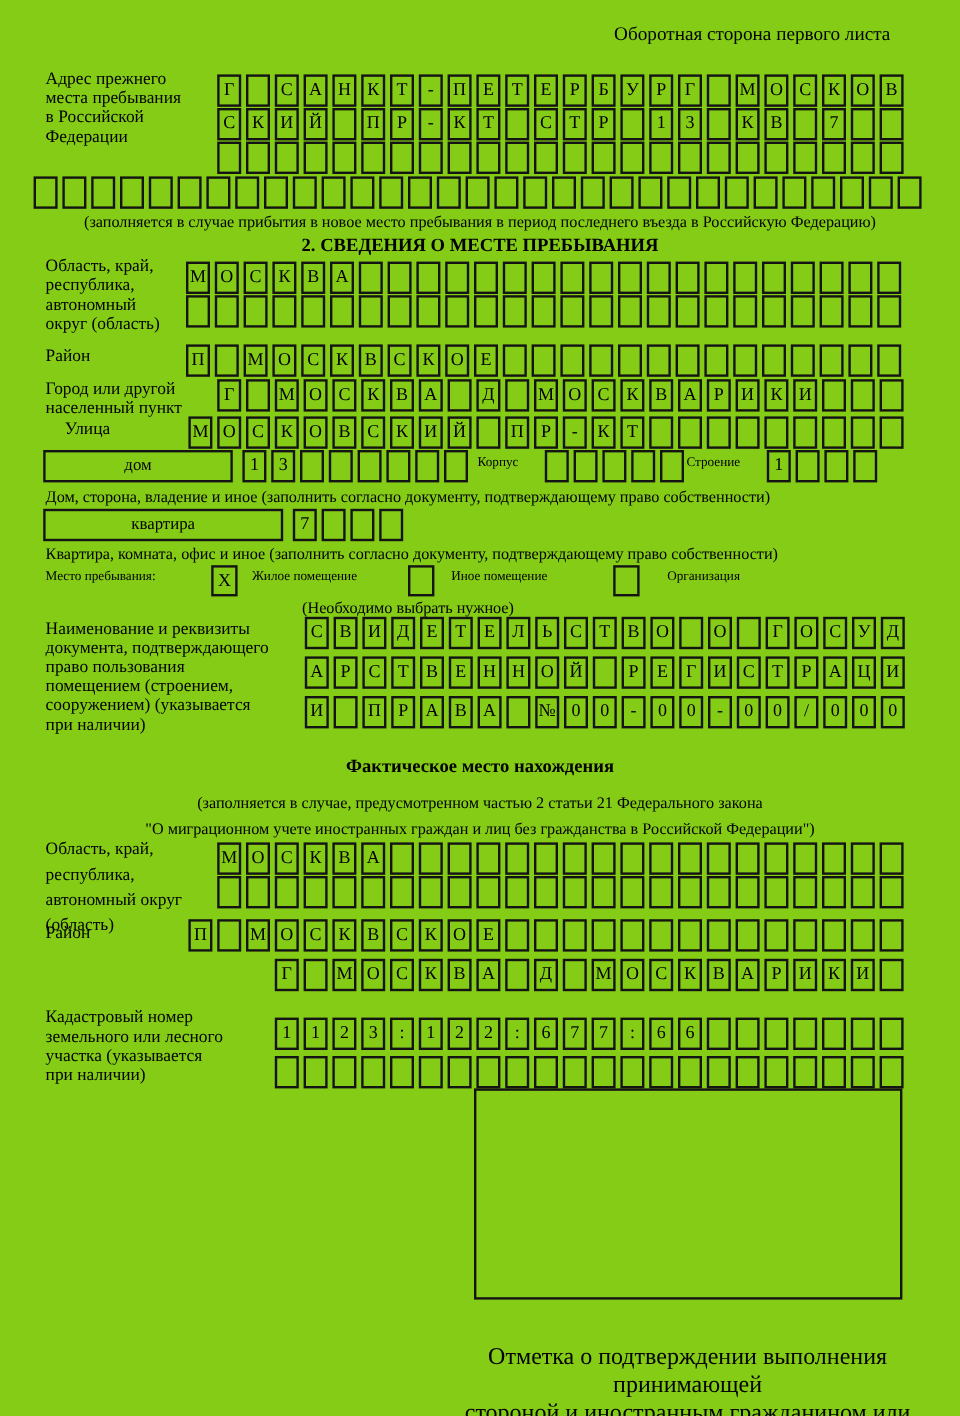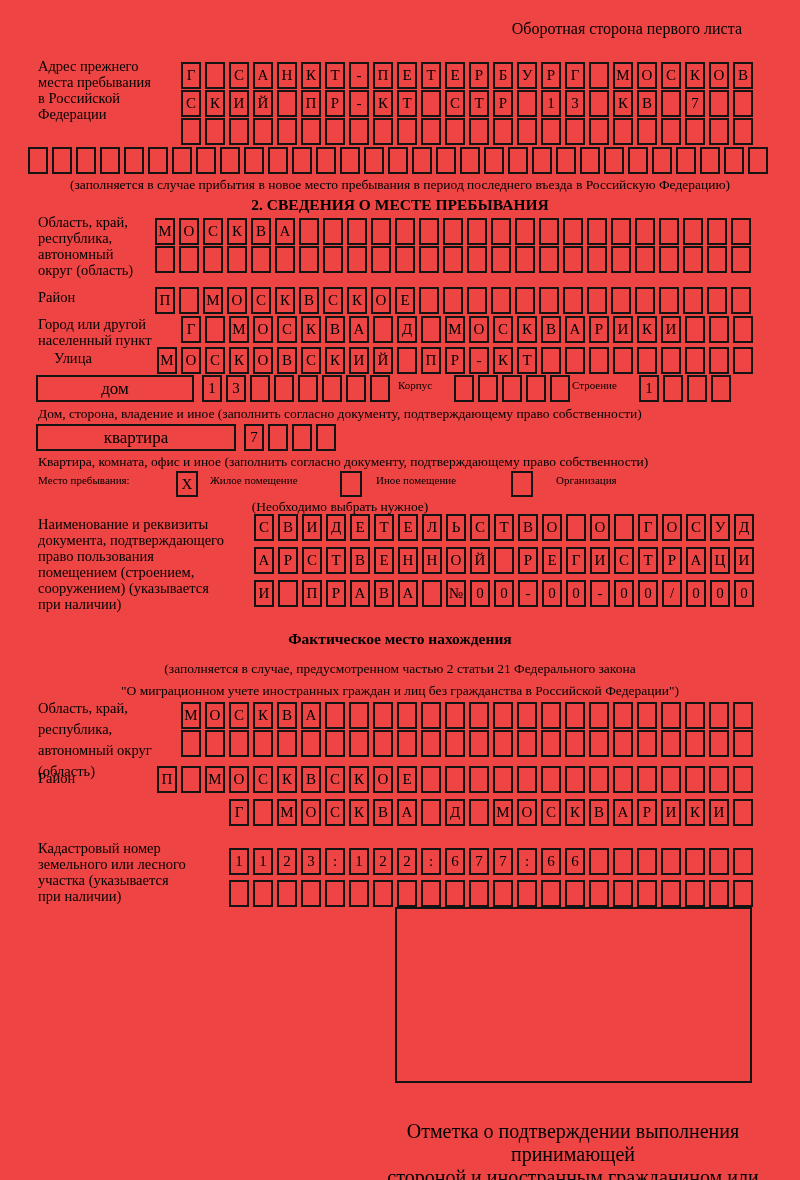--- a/index.html
+++ b/index.html
@@ -1,25 +1,25 @@
 <!DOCTYPE html>
 <html><head>
 <meta charset="utf-8">
 <style>
   html,body{margin:0;padding:0;background:#fff;}
-  .page{position:relative;width:800px;height:1180px;background:#ef4444;color:#000;
+  .page{position:relative;width:800px;height:1180px;background:#84cc16;color:#000;
         font-family:"Liberation Serif","DejaVu Serif",serif;overflow:hidden;}
   .hdr{position:absolute;top:20px;right:58px;font-size:16px;}
   .lbl{position:absolute;font-size:14.5px;line-height:16px;white-space:pre-line;}
   .lbl-tight{line-height:21px;}
   .row{position:absolute;display:flex;gap:4px;}
   .cb{width:16px;height:23px;border:2px solid #141414;flex:none;
       display:flex;align-items:center;justify-content:center;font-size:15px;}
   .wbox{position:absolute;height:23px;border:2px solid #141414;
-        display:flex;align-items:center;justify-content:center;font-size:17px;}
+        display:flex;align-items:center;justify-content:center;font-size:14px;}
   .note{position:absolute;font-size:13.5px;text-align:center;white-space:pre-line;}
   .title{position:absolute;left:0;width:800px;text-align:center;font-weight:bold;font-size:15.5px;}
   .txt{position:absolute;font-size:11px;}
   .chk{position:absolute;width:18px;height:22px;border:2px solid #141414;
        display:flex;align-items:center;justify-content:center;font-size:15px;}
   .stamp{position:absolute;left:395px;top:907px;width:353px;height:172px;border:2px solid #141414;}
   .caption{position:absolute;left:373px;top:1120px;width:400px;text-align:center;
            font-size:20px;line-height:23px;white-space:pre-line;}
 </style>
 </head>

